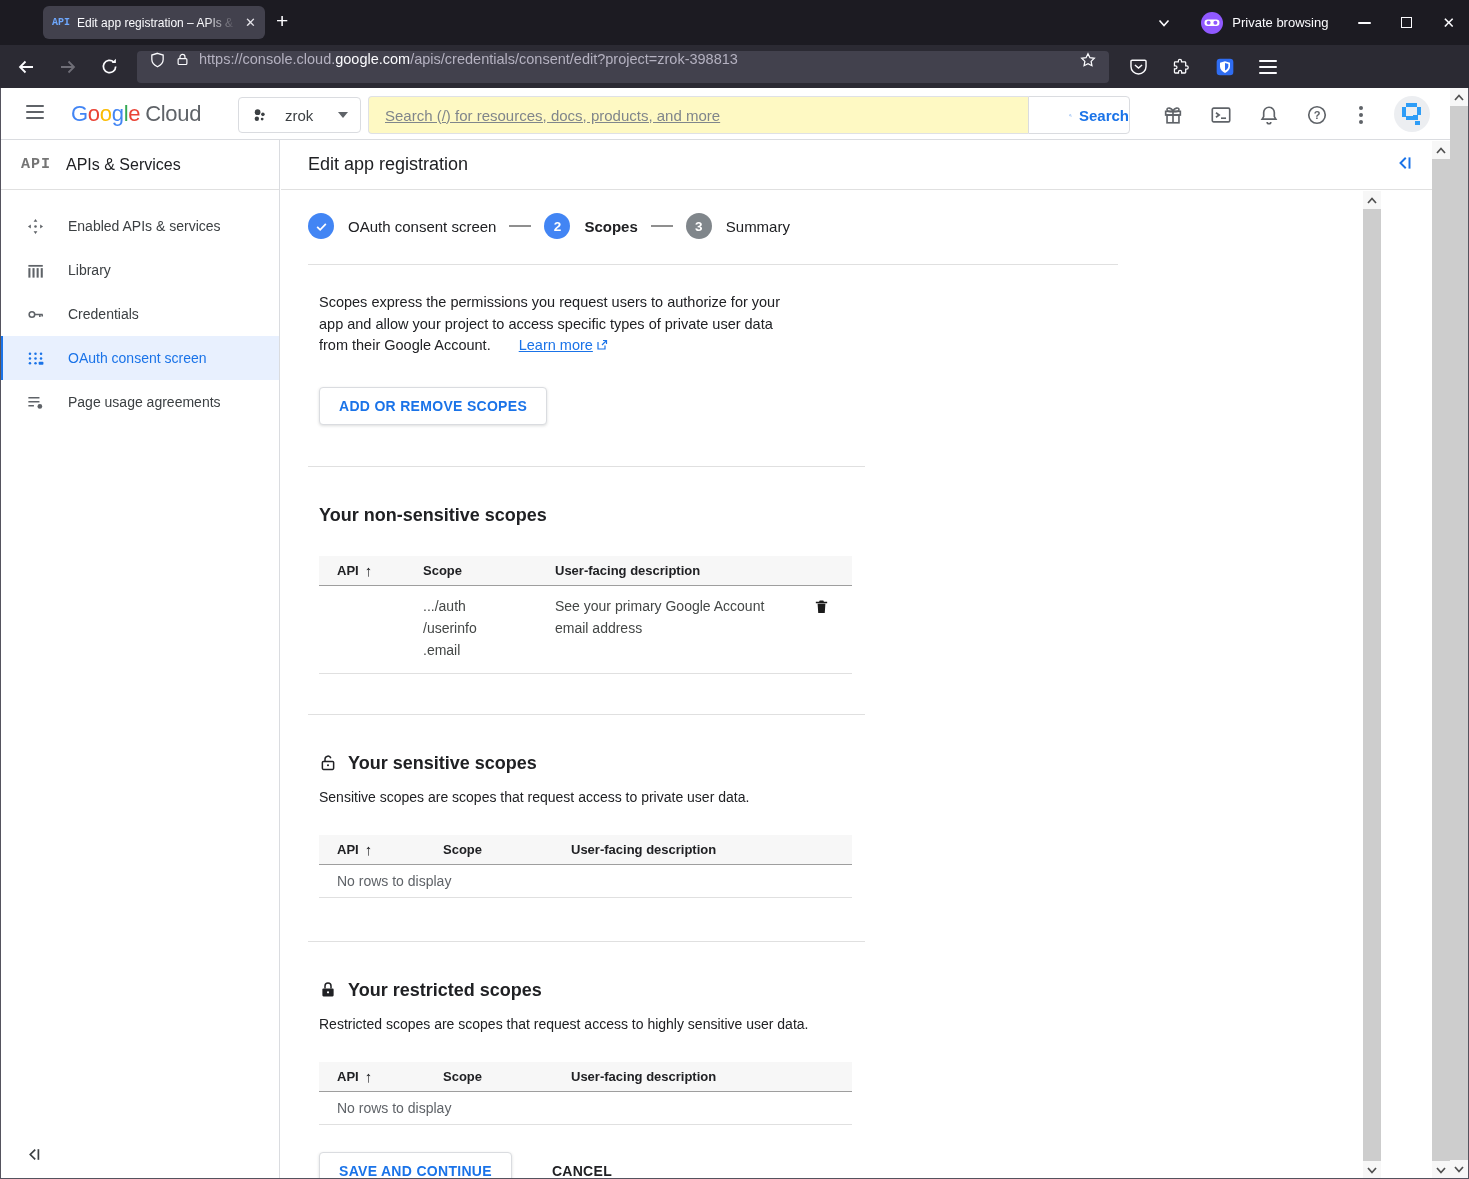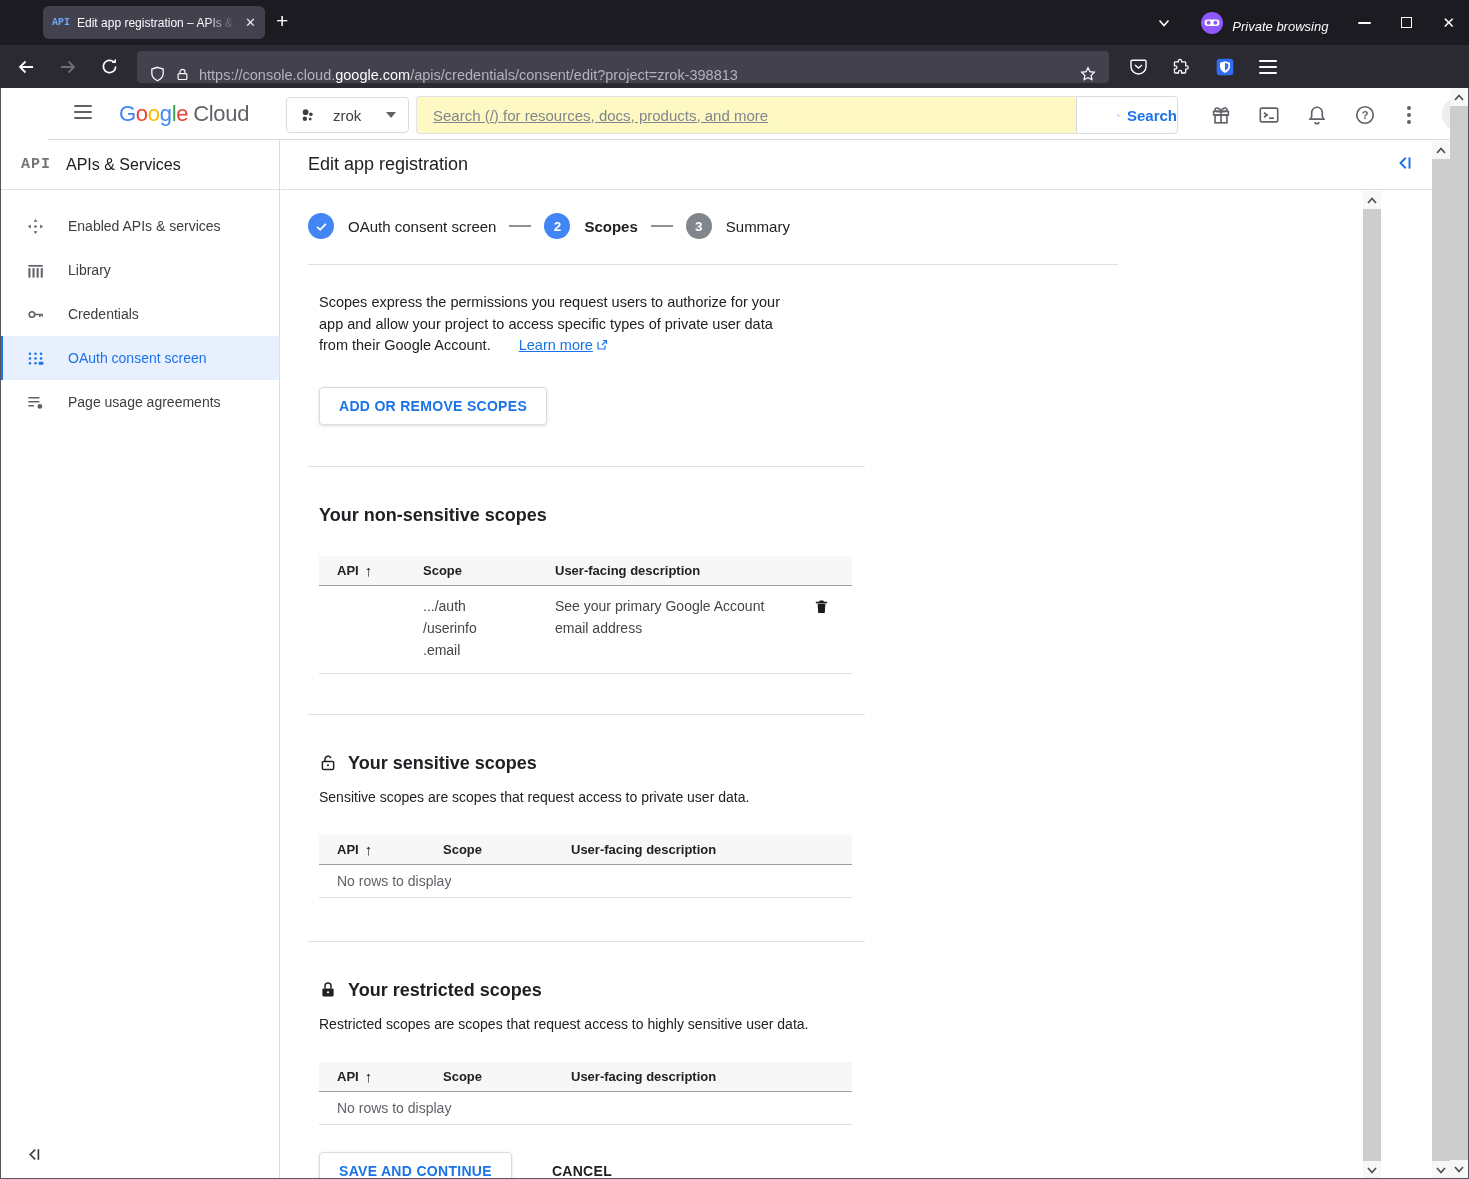--- a/index.html
+++ b/index.html
@@ -18,37 +18,37 @@
   .titlebar{position:absolute;left:0;top:0;right:0;height:45px;background:var(--titlebar-bg);}
   .tab{position:absolute;left:43px;top:6px;width:222px;height:33px;background:var(--tab-bg);
        border-radius:6px;display:flex;align-items:center;padding:0 9px;color:#fbfbfe;}
   .tab-favicon{color:#6ea8fe;font-family:"Liberation Mono",monospace;font-weight:bold;font-size:10px;margin-right:7px;}
   .tab-title{font-size:12px;white-space:nowrap;overflow:hidden;flex:1;
        -webkit-mask-image:linear-gradient(90deg,#000 78%,transparent 97%);
        mask-image:linear-gradient(90deg,#000 78%,transparent 97%);}
   .tab-close{font-size:13px;color:#e5e4ea;margin-left:4px;cursor:default;}
   .newtab{position:absolute;left:276px;top:9px;font-size:21px;font-weight:300;color:#fbfbfe;}
   .tb-right{position:absolute;right:14px;top:0;height:45px;display:flex;align-items:center;gap:30px;color:#fbfbfe;}
-  .private-chip{display:flex;align-items:flex-end;gap:9px;font-size:13px;color:#fbfbfe;font-style:italic;}
+  .private-chip{display:flex;align-items:center;gap:9px;font-size:13px;color:#fbfbfe;}
   .win-min{width:13px;height:2px;background:#fbfbfe;border-radius:1px;}
   .win-max{width:11px;height:11px;border:1.6px solid #fbfbfe;}
   .win-close{font-size:15px;line-height:1;}
 
   .toolbar{position:absolute;left:0;top:45px;right:0;height:43px;background:var(--toolbar-bg);
        display:flex;align-items:center;}
   .nav-icons{display:flex;align-items:center;gap:22px;padding:0 18px 0 16px;}
   .urlbar{width:972px;height:32px;background:var(--tab-bg);border-radius:4px;display:flex;
-       align-items:flex-end;padding:0 12px;gap:9px;}
+       align-items:flex-start;padding:0 12px;gap:9px;}
   .url-text{font-size:14.5px;color:#b4b1c0;flex:1;white-space:nowrap;overflow:hidden;}
   .url-domain{color:#fbfbfe;}
   .tb-end{display:flex;align-items:center;gap:24px;margin-left:20px;}
 
   
   .gc-header{position:absolute;left:0;top:88px;right:0;height:52px;background:#fff;
-       border-bottom:1px solid var(--border);margin-left:48px;}
+       border-bottom:1px solid var(--border);}
   .gc-menu{position:absolute;left:26px;top:17px;}
   .gc-menu span{display:block;width:18px;height:2px;background:#5f6368;margin-bottom:4px;border-radius:1px;}
   .gc-logo{position:absolute;left:71px;top:13px;font-size:22px;letter-spacing:-0.3px;}
   .gc-logo .cloud{color:#5f6368;margin-left:5px;}
   .l-blue{color:var(--google-blue);} .l-red{color:var(--google-red);}
   .l-yellow{color:var(--google-yellow);} .l-green{color:var(--google-green);}
   .proj-btn{position:absolute;left:238px;top:9px;height:36px;min-width:108px;border:1px solid var(--border);
        border-radius:4px;display:flex;align-items:center;padding:0 12px;gap:17px;background:#fff;}
   .proj-name{font-size:15px;color:#3c4043;}
   .proj-caret{width:0;height:0;border-left:5px solid transparent;border-right:5px solid transparent;

